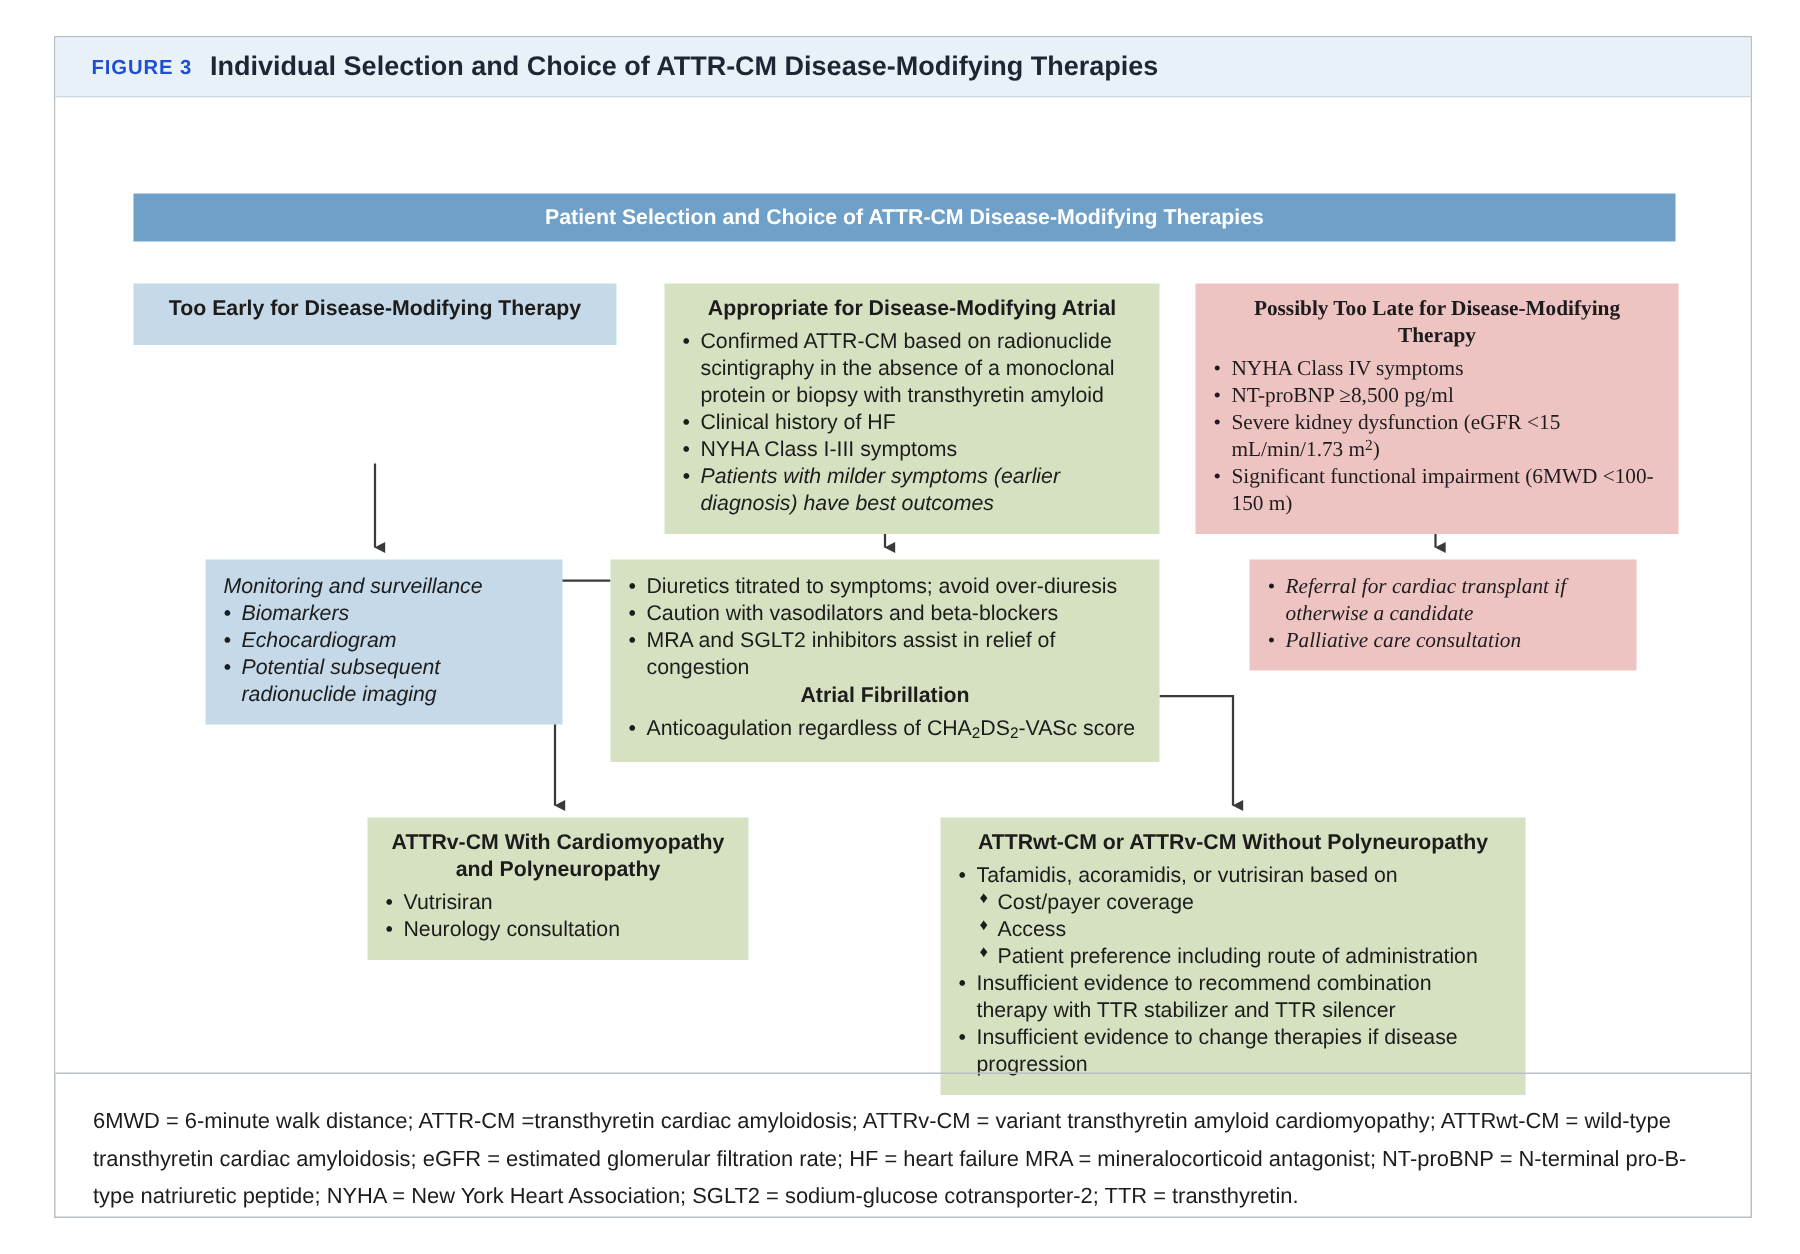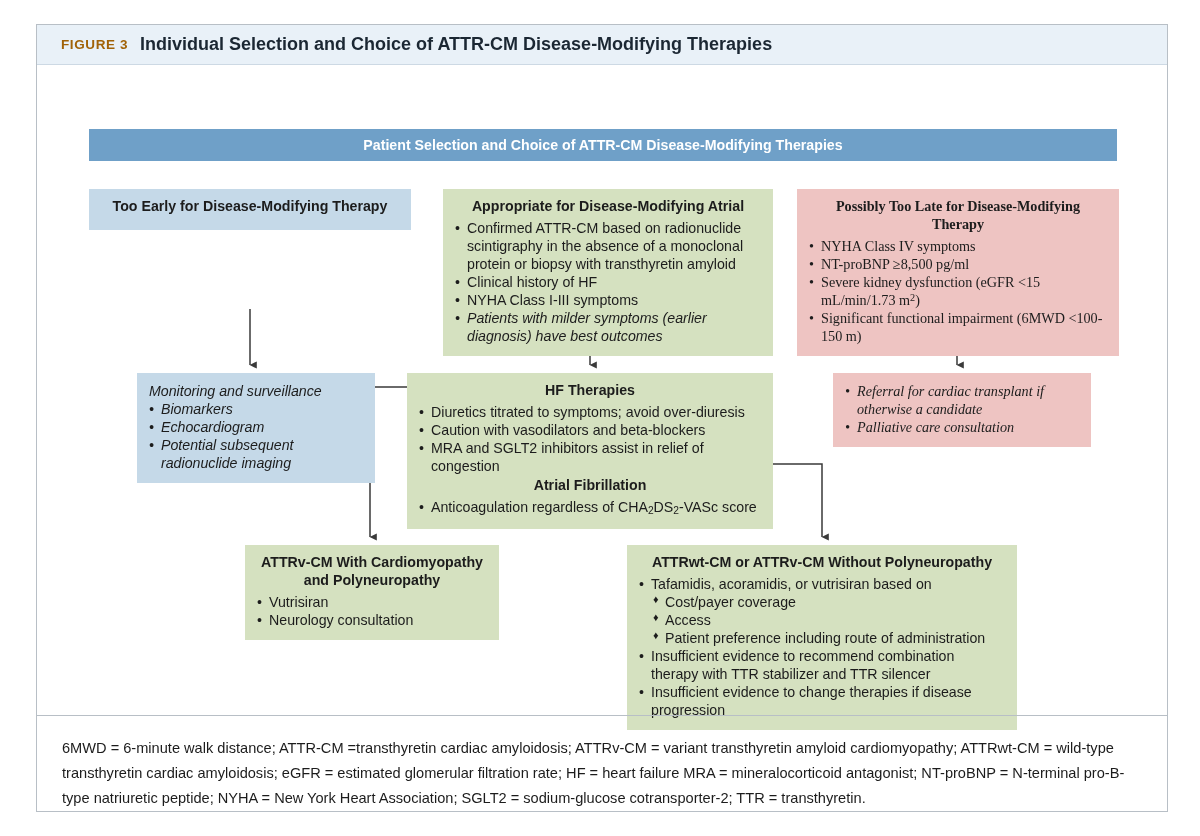--- a/index.html
+++ b/index.html
@@ -18,21 +18,21 @@
   }
   
   #caption-bar {
     height: 40px;
     background: #e9f1f8;
     border-bottom: 1px solid #cdd9e4;
     display: flex; align-items: center;
     padding-left: 24px;
   }
   #fig-number {
-    color: #a16207;
+    color: #1d4ed8;
     font-weight: bold;
     font-size: 13.5px;
     letter-spacing: 0.6px;
     margin-right: 12px;
   }
   #fig-title {
     font-weight: bold;
     font-size: 18px;
     color: #1b2733;
   }
@@ -177,21 +177,20 @@
     <div class="node blue ital" id="node-monitoring">
       <div>Monitoring and surveillance</div>
       <ul class="bl">
         <li>Biomarkers</li>
         <li>Echocardiogram</li>
         <li>Potential subsequent radionuclide imaging</li>
       </ul>
     </div>
 
     <div class="node green" id="node-hf">
-      <div class="hd">HF Therapies</div>
       <ul class="bl">
         <li>Diuretics titrated to symptoms; avoid over-diuresis</li>
         <li>Caution with vasodilators and beta-blockers</li>
         <li>MRA and SGLT2 inhibitors assist in relief of congestion</li>
       </ul>
       <div class="hd" style="margin-top:2px">Atrial Fibrillation</div>
       <ul class="bl">
         <li>Anticoagulation regardless of CHA<sub>2</sub>DS<sub>2</sub>-VASc score</li>
       </ul>
     </div>

